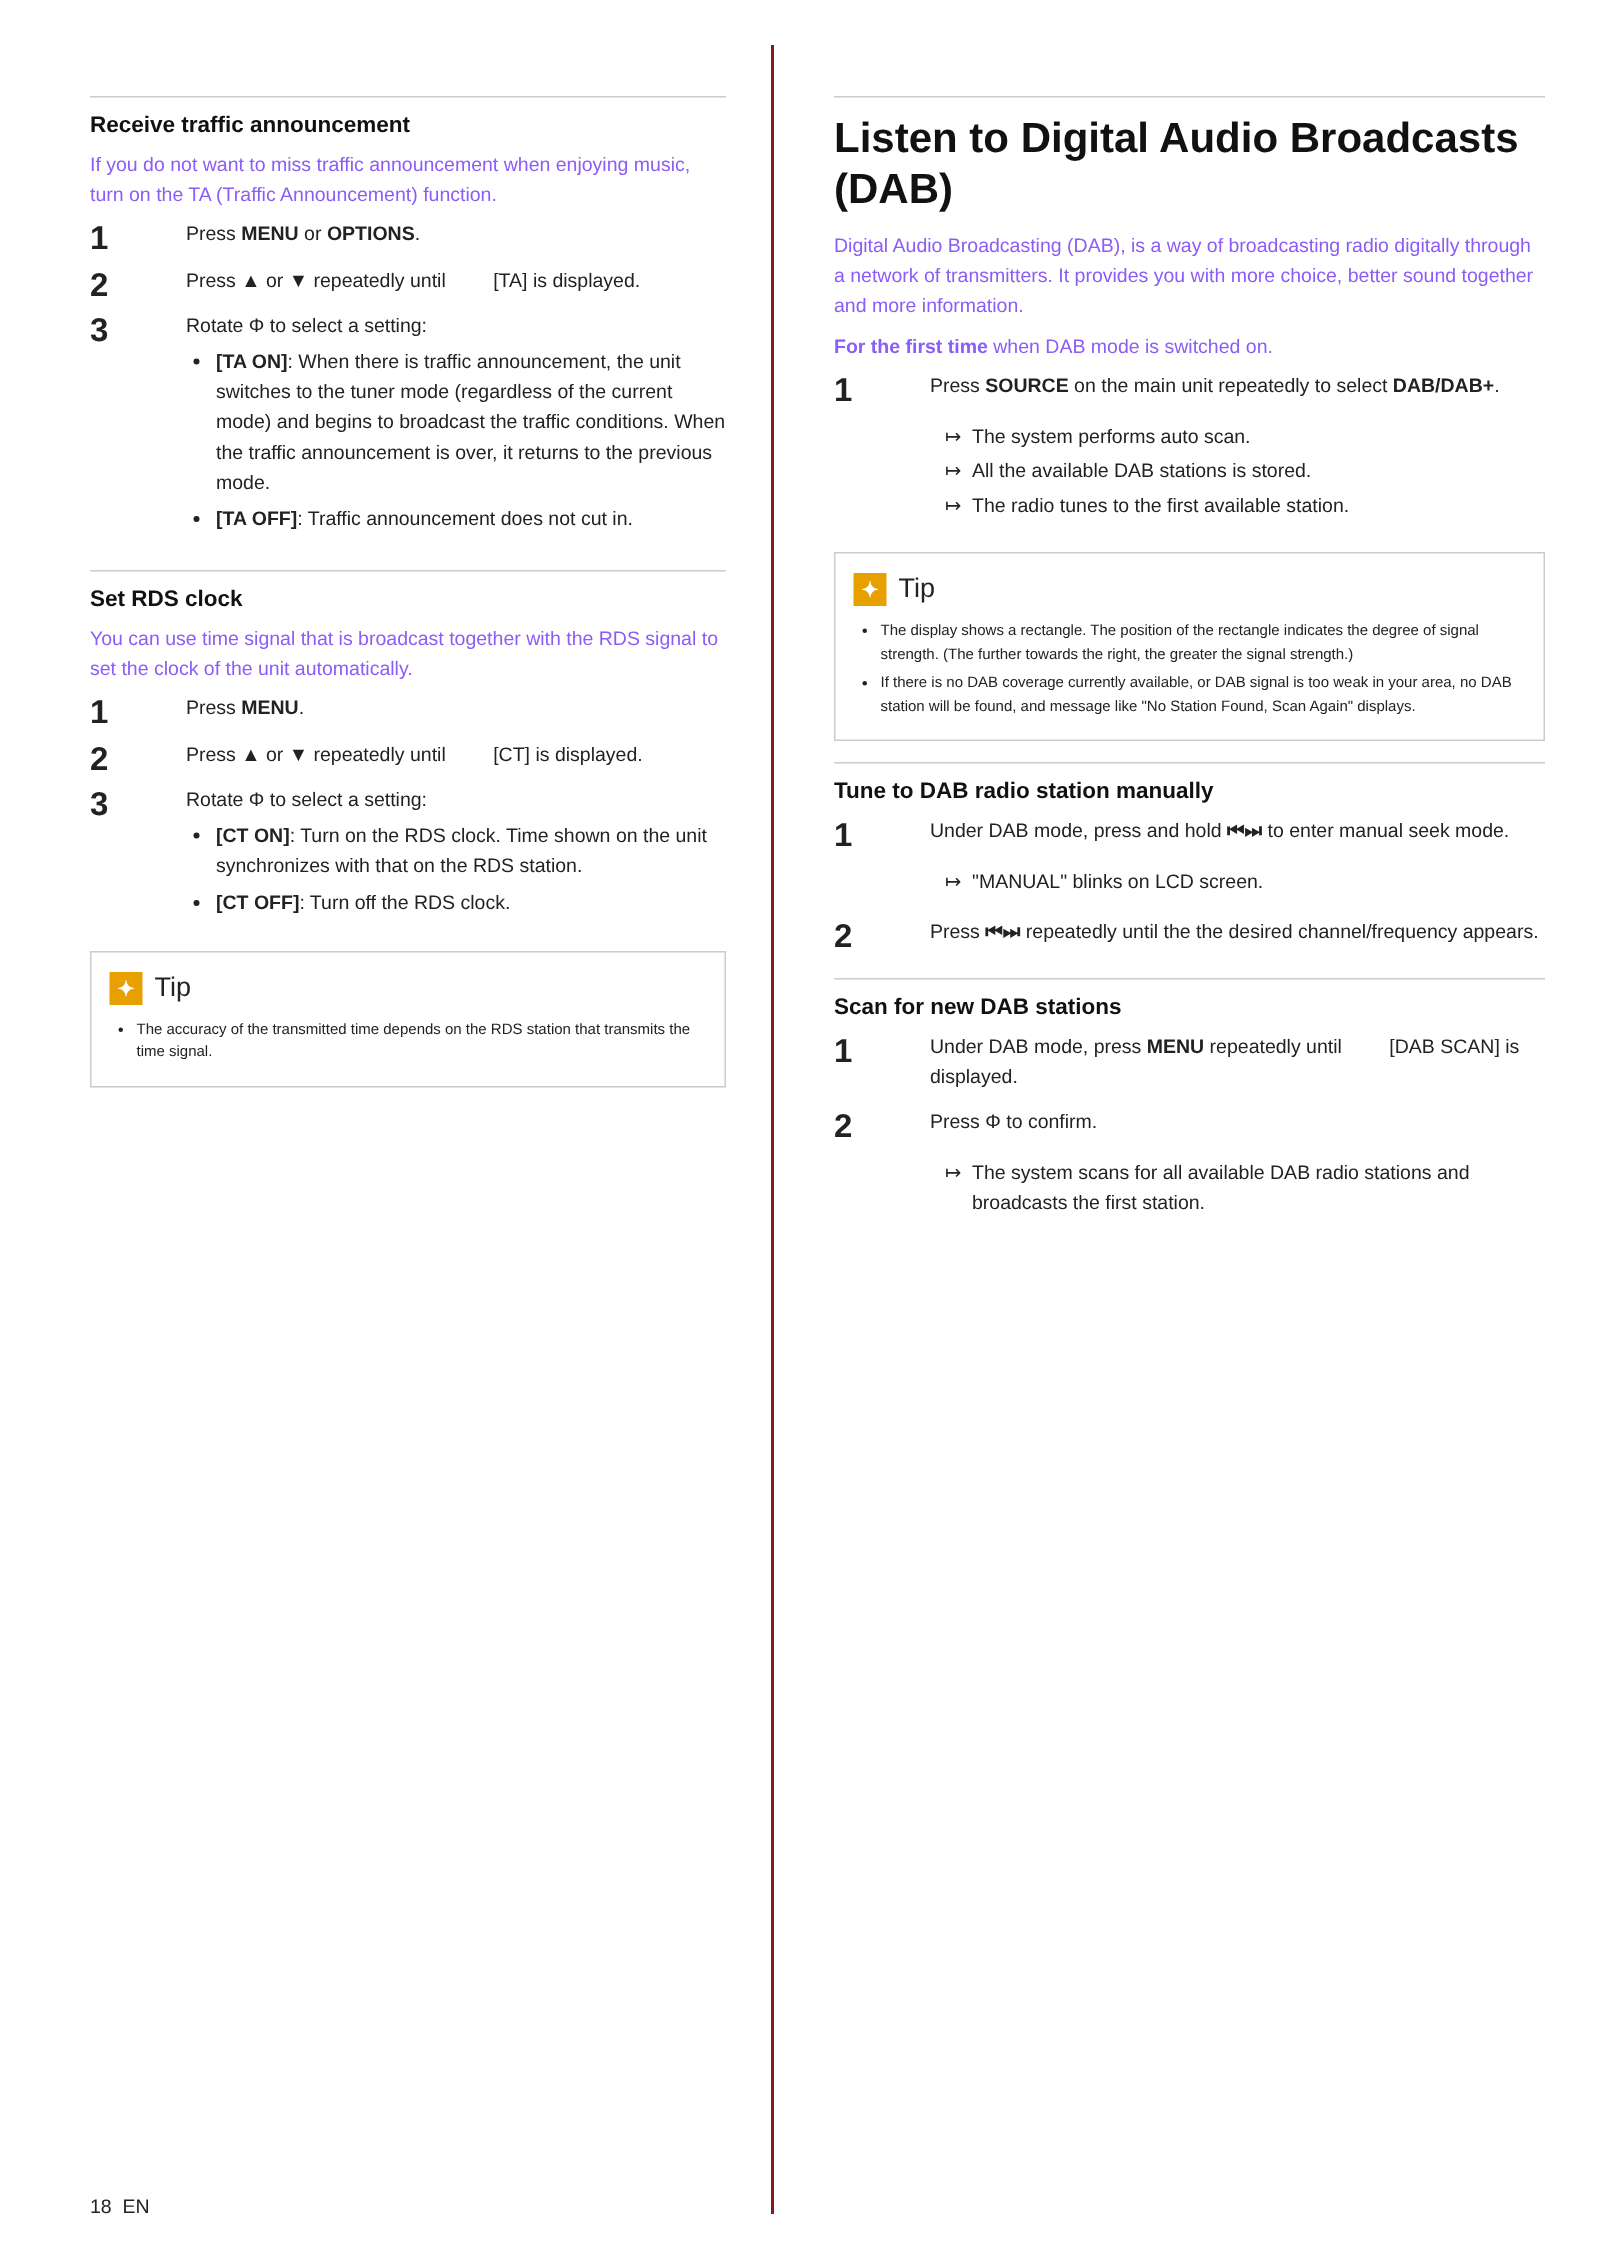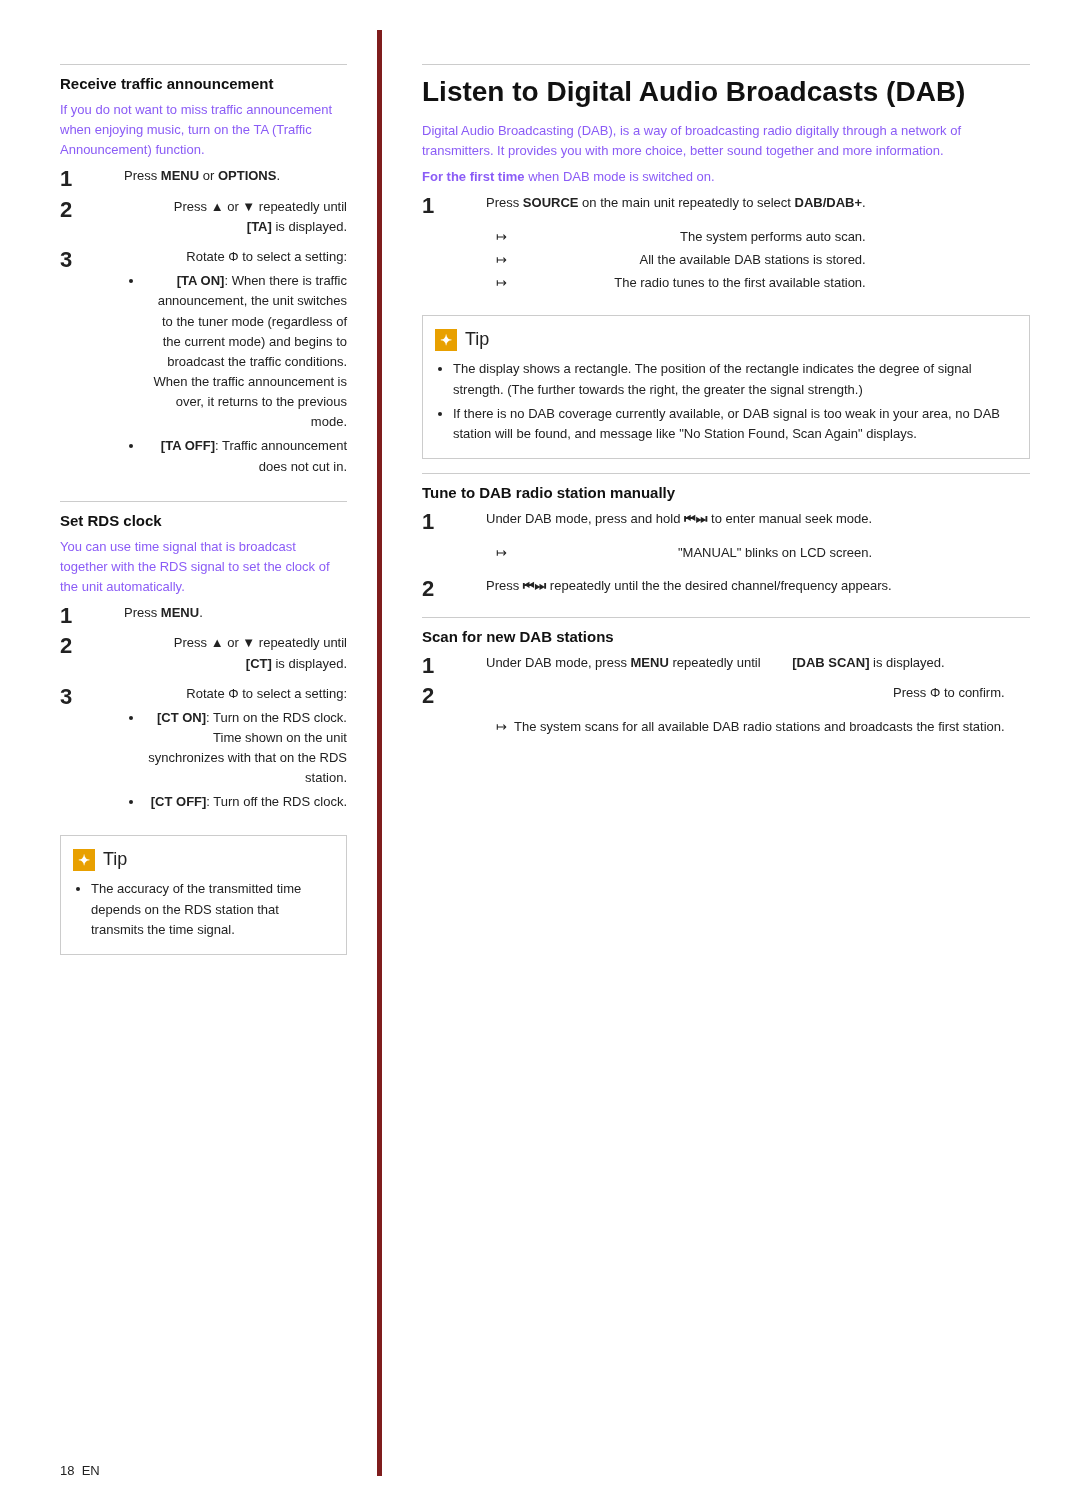--- a/index.html
+++ b/index.html
@@ -13,23 +13,23 @@
     }
     .page {
       width: 1080px;
       min-height: 1506px;
       background: #fff;
       display: flex;
       flex-direction: row;
       padding: 30px 0 30px 0;
     }
     .left-col {
-      width: 382px;
+      width: 516px;
       padding: 20px 30px 20px 60px;
-      border-right: 5px solid #7f1d1d;
+      border-right: 2px solid #7f1d1d;
       flex-shrink: 0;
     }
     .right-col {
       flex: 1;
       padding: 20px 50px 20px 40px;
     }
     hr {
       border: none;
       border-top: 1px solid #ccc;
       margin: 14px 0 10px 0;
@@ -60,32 +60,31 @@
       float: left;
       width: 28px;
       margin-right: 4px;
       line-height: 1.2;
     }
     .step-content {
       margin-left: 32px;
       margin-bottom: 6px;
       font-size: 13px;
       line-height: 1.55;
-      text-align: right;
     }
     .step-row {
       display: flex;
       align-items: flex-start;
       margin-bottom: 4px;
     }
     .step-row .step-number {
       flex-shrink: 0;
     }
     .bold { font-weight: bold; }
-    .bracket { font-weight: bold; padding-left: 28px; }
+    .bracket { font-weight: normal; padding-left: 28px; }
     ul.bullet-list {
       list-style: disc;
       margin-left: 20px;
       margin-top: 4px;
     }
     ul.bullet-list li {
       font-size: 13px;
       line-height: 1.55;
       margin-bottom: 4px;
     }
@@ -136,21 +135,21 @@
     }
     .tip-label {
       font-size: 18px;
       color: #222;
     }
     .tip-box ul {
       list-style: disc;
       margin-left: 18px;
     }
     .tip-box ul li {
-      font-size: 13px;
+      font-size: 10px;
       line-height: 1.55;
       margin-bottom: 4px;
     }
     .section {
       margin-bottom: 10px;
     }
     .for-first-time {
       font-weight: bold;
       font-style: normal;
     }

